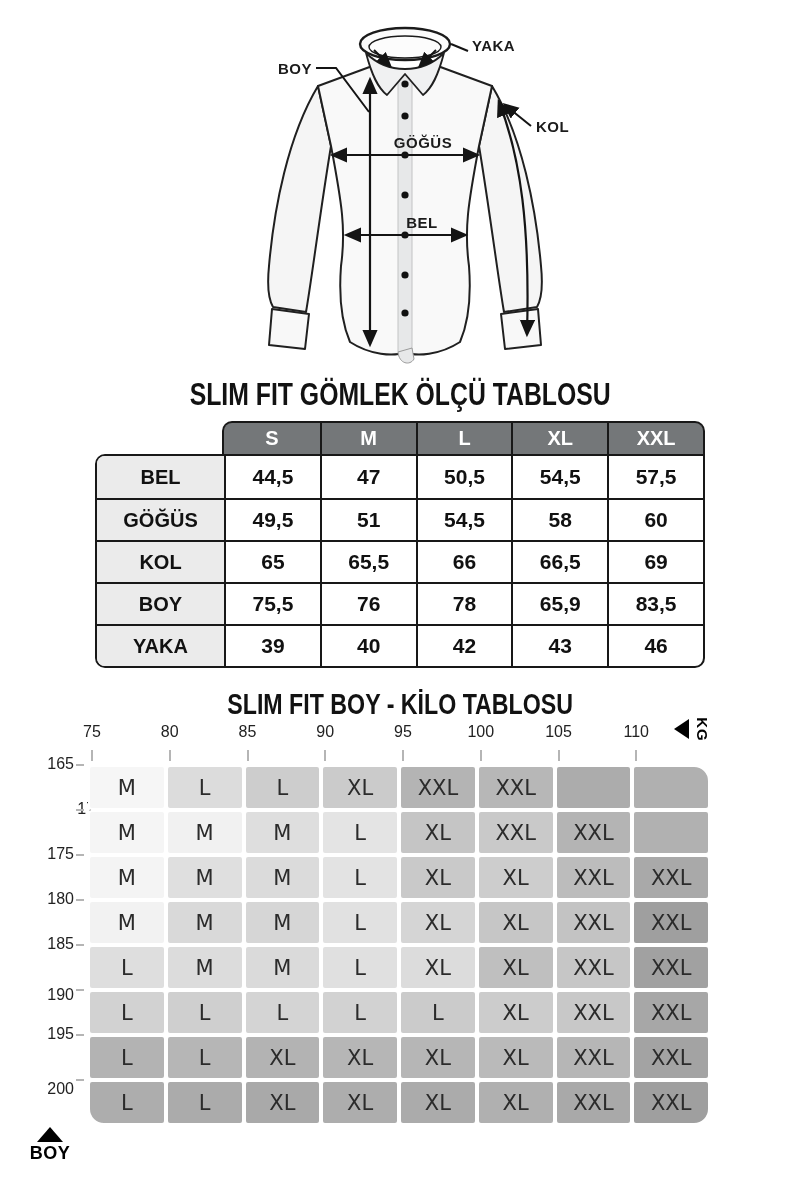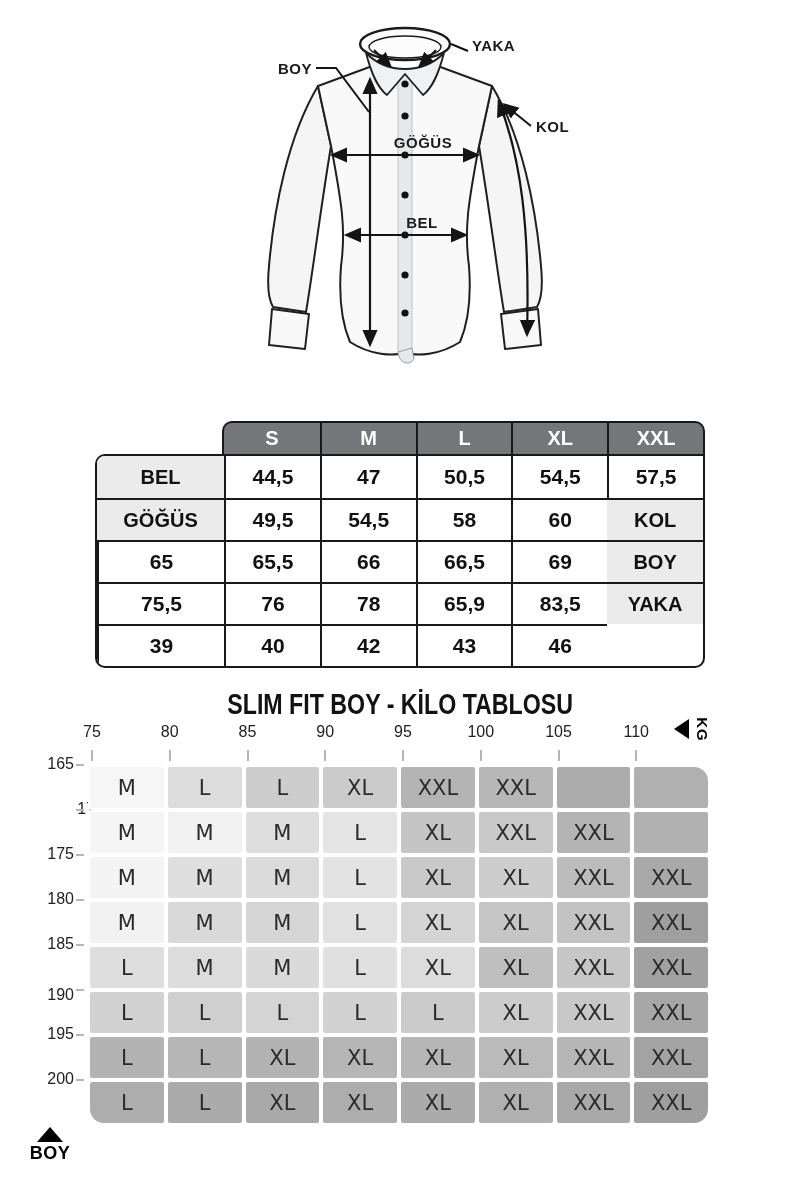--- a/index.html
+++ b/index.html
@@ -209,38 +209,42 @@
       </g>
 
       <text class="diag-label" x="142" y="66" text-anchor="end">BOY</text>
       <text class="diag-label" x="302" y="43" text-anchor="start">YAKA</text>
       <text class="diag-label" x="366" y="124" text-anchor="start">KOL</text>
       <text class="diag-label" x="253" y="140" text-anchor="middle">GÖĞÜS</text>
       <text class="diag-label" x="252" y="220" text-anchor="middle">BEL</text>
     </svg>
   </div>
 
+  <div id="title-1" class="big-title">
+    <span>SLIM FIT GÖMLEK ÖLÇÜ TABLOSU</span>
+  </div>
 
   <div id="size-table">
     <div id="size-table-header" style="background: rgb(116, 119, 121);">
         <div class="h-cell" style="color: rgb(255, 255, 255);">S</div>
         <div class="h-cell" style="color: rgb(255, 255, 255);">M</div>
         <div class="h-cell" style="color: rgb(255, 255, 255);">L</div>
         <div class="h-cell" style="color: rgb(255, 255, 255);">XL</div>
         <div class="h-cell" style="color: rgb(255, 255, 255);">XXL</div>
       </div>
     <div id="size-table-body">
         <div class="b-cell row-label first-col first-row" style="background: rgb(235, 235, 235);">BEL</div>
         <div class="b-cell first-row">44,5</div>
         <div class="b-cell first-row">47</div>
         <div class="b-cell first-row">50,5</div>
         <div class="b-cell first-row">54,5</div>
         <div class="b-cell first-row">57,5</div>
         <div class="b-cell row-label first-col" style="background: rgb(235, 235, 235);">GÖĞÜS</div>
         <div class="b-cell">49,5</div>
+        <div class="b-cell">51</div>
         <div class="b-cell">54,5</div>
         <div class="b-cell">58</div>
         <div class="b-cell">60</div>
         <div class="b-cell row-label first-col" style="background: rgb(235, 235, 235);">KOL</div>
         <div class="b-cell">65</div>
         <div class="b-cell">65,5</div>
         <div class="b-cell">66</div>
         <div class="b-cell">66,5</div>
         <div class="b-cell">69</div>
         <div class="b-cell row-label first-col" style="background: rgb(235, 235, 235);">BOY</div>
@@ -289,21 +293,21 @@
         <span class="boy-tick-label" style="top: 90px;">175</span>
         <span class="boy-tick-mark" style="top: 90px;"></span>
         <span class="boy-tick-label" style="top: 135px;">180</span>
         <span class="boy-tick-mark" style="top: 135px;"></span>
         <span class="boy-tick-label" style="top: 180px;">185</span>
         <span class="boy-tick-mark" style="top: 180px;"></span>
         <span class="boy-tick-label" style="top: 225px; margin-top: 6px;">190</span>
         <span class="boy-tick-mark" style="top: 225px;"></span>
         <span class="boy-tick-label" style="top: 270px;">195</span>
         <span class="boy-tick-mark" style="top: 270px;"></span>
-        <span class="boy-tick-label" style="top: 315px;">200</span>
+        <span class="boy-tick-label" style="top: 325px;">200</span>
         <span class="boy-tick-mark" style="top: 315px;"></span>
       </div>
     <div id="matrix-grid">
         <div class="m-cell" style="background: rgb(246, 246, 246);">M</div>
         <div class="m-cell" style="background: rgb(220, 220, 220);">L</div>
         <div class="m-cell" style="background: rgb(205, 205, 205);">L</div>
         <div class="m-cell" style="background: rgb(203, 203, 203);">XL</div>
         <div class="m-cell" style="background: rgb(180, 180, 180);">XXL</div>
         <div class="m-cell" style="background: rgb(183, 183, 183);">XXL</div>
         <div class="m-cell" style="background: rgb(172, 172, 172);"></div>

